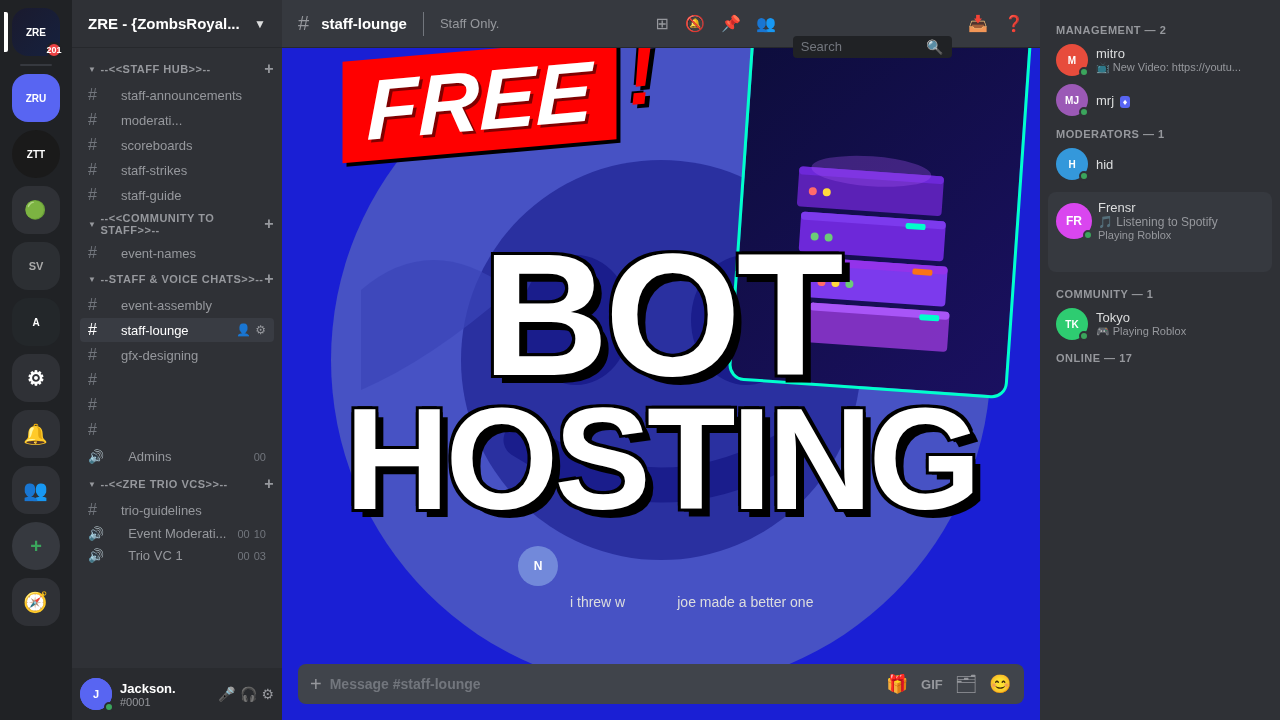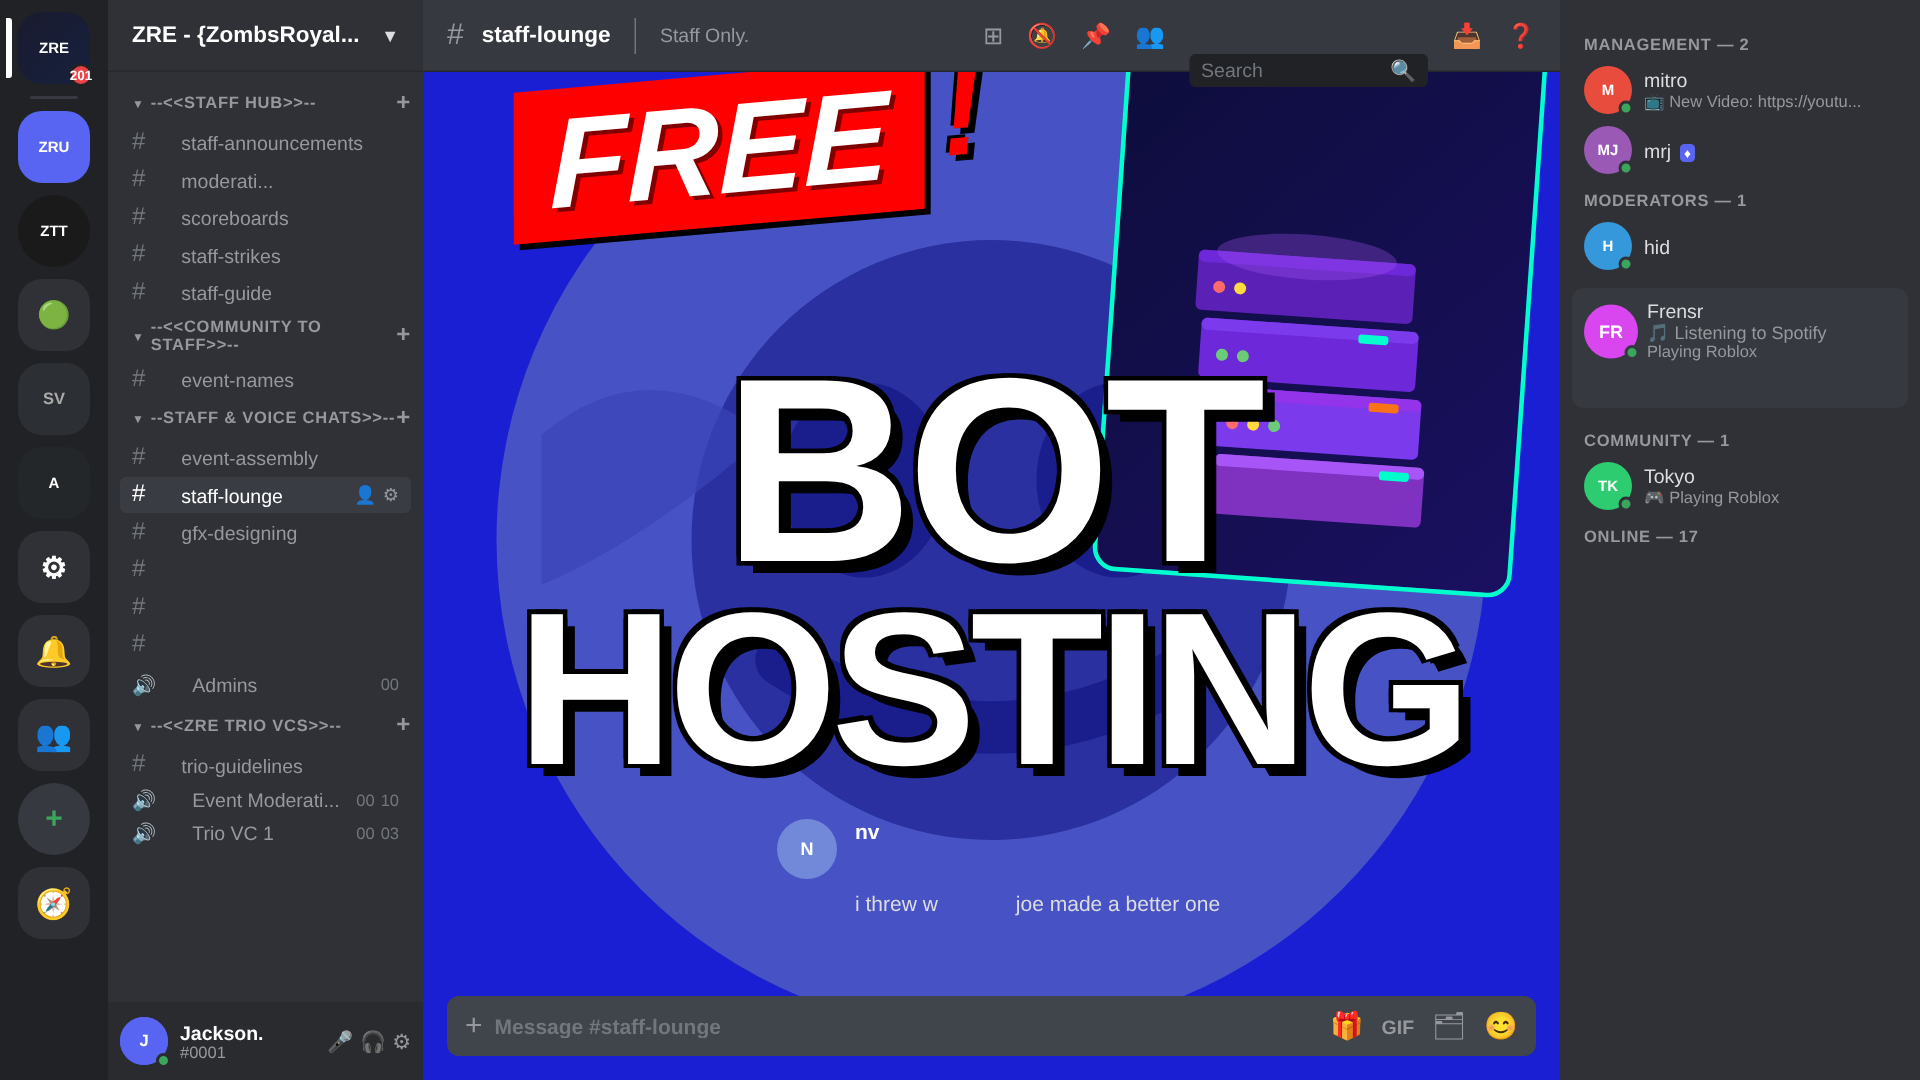--- a/index.html
+++ b/index.html
@@ -675,25 +675,20 @@
     <div class="main-title-overlay">
       <div style="font-size:175px;font-weight:900;color:#fff;text-shadow:8px 8px 0 #000,-3px -3px 0 #000,3px -3px 0 #000,-3px 3px 0 #000,3px 3px 0 #000;line-height:0.9;font-family:Arial Black,Impact,sans-serif;letter-spacing:-4px;margin-top:40px;">BOT</div>
       <div style="font-size:145px;font-weight:900;color:#fff;text-shadow:8px 8px 0 #000,-3px -3px 0 #000,3px -3px 0 #000,-3px 3px 0 #000,3px 3px 0 #000;line-height:0.9;font-family:Arial Black,Impact,sans-serif;letter-spacing:-4px;">HOSTING</div>
     </div>
 
     <div style="position:absolute;bottom:110px;left:220px;right:0;z-index:20;padding:0 16px;">
       <div class="message-item">
         <div class="msg-avatar" style="background:#7289da;">
           <div style="width:100%;height:100%;display:flex;align-items:center;justify-content:center;font-size:12px;color:white;font-weight:bold;">N</div>
         </div>
-        <div class="msg-content">
-          <div class="msg-header">
-            <span class="msg-username">nv</span>
-          </div>
-        </div>
       </div>
       <div style="display:flex;gap:12px;align-items:flex-start;">
         <div style="width:40px;flex-shrink:0;"></div>
         <div style="display:flex;flex-direction:column;gap:2px;">
           <span style="font-size:14px;color:#dcddde;">i threw w</span>
         </div>
         <div style="margin-left:40px;font-size:14px;color:#dcddde;">joe made a better one</div>
       </div>
     </div>
   </div>

